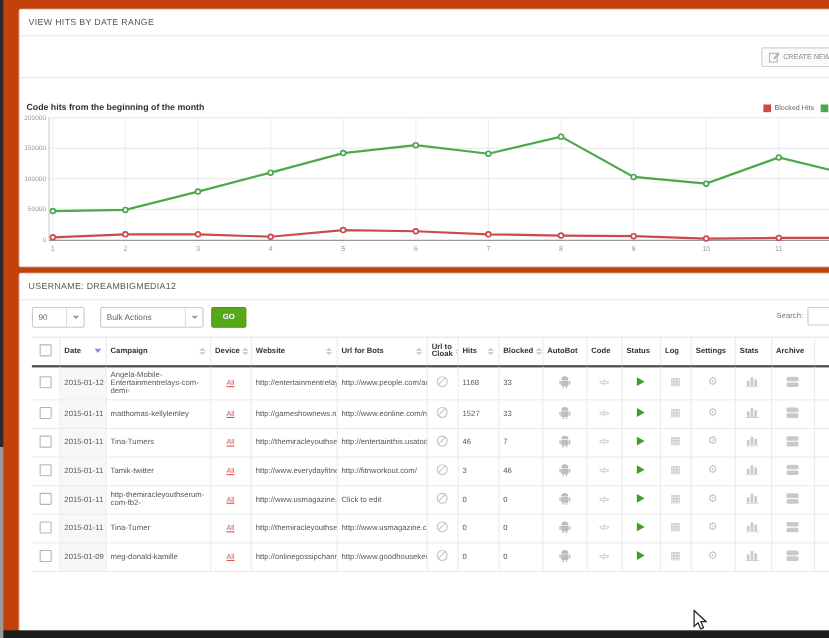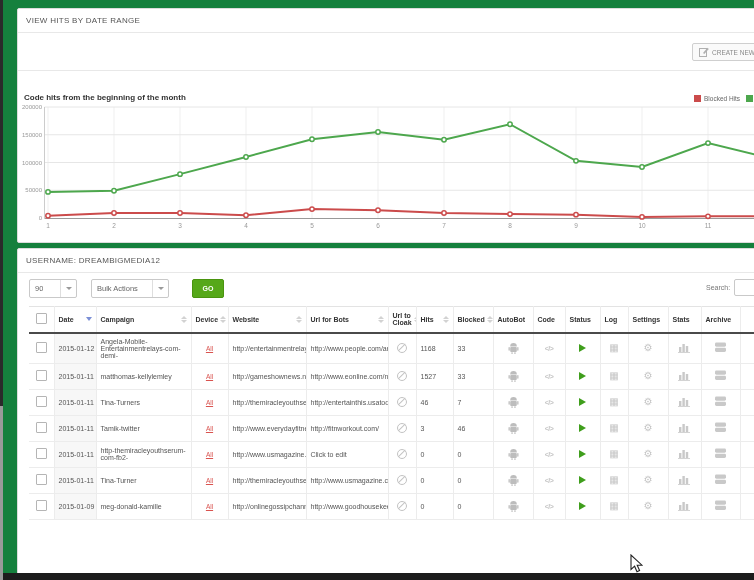--- a/index.html
+++ b/index.html
@@ -1,16 +1,16 @@
 <!DOCTYPE html>
 <html><head>
 <meta charset="utf-8">
 <style>
   html,body{margin:0;padding:0;background:#e8e8e8;font-family:"Liberation Sans",sans-serif;}
-  .page{position:relative;width:754px;height:580px;background:#15803d;overflow:hidden;text-decoration:underline;}
+  .page{position:relative;width:754px;height:580px;background:#c2410c;overflow:hidden;text-decoration:underline;}
   .left-edge{position:absolute;left:0;top:0;width:3px;height:580px;z-index:40;
     background:linear-gradient(#2a2a2a 0 70%,#9a9a9a 70% 100%);}
   .bottom-bar{position:absolute;left:0;top:573px;width:754px;height:7px;background:#1d1d1d;z-index:30;}
 
   .panel{position:absolute;left:17px;background:#fff;border:1px solid #dcdcdc;border-radius:2px;}
   .panel1{top:8px;width:757px;height:233px;}
   .panel2{top:248px;width:757px;height:325px;}
   .p-header{height:23px;line-height:23px;padding-left:8px;font-size:8px;color:#555;
     letter-spacing:.3px;border-bottom:1px solid #e8e8e8;}
 
@@ -164,21 +164,21 @@
 
   <div class="panel panel2" style="position:absolute;">
     <div class="p-header">USERNAME: DREAMBIGMEDIA12</div>
 
     <div class="select" style="left:11px;top:30px;width:48px;">
       <span class="sel-text">90</span>
       <span class="sel-caret">
           <i></i>
         </span>
     </div>
-    <div class="select" style="left:73px;top:30px;width:78px;">
+    <div class="select" style="left:73px;top:30px;width:94px;">
       <span class="sel-text">Bulk Actions</span>
       <span class="sel-caret">
           <i></i>
         </span>
     </div>
     <button class="go-btn">GO</button>
 
     <div class="search-wrap">
       <label>Search:</label>
       <input type="text" value="" style="">

